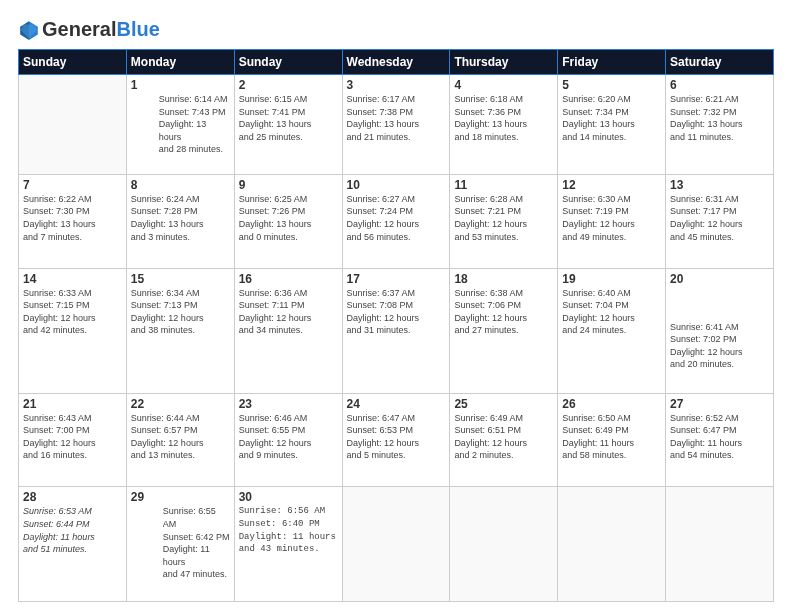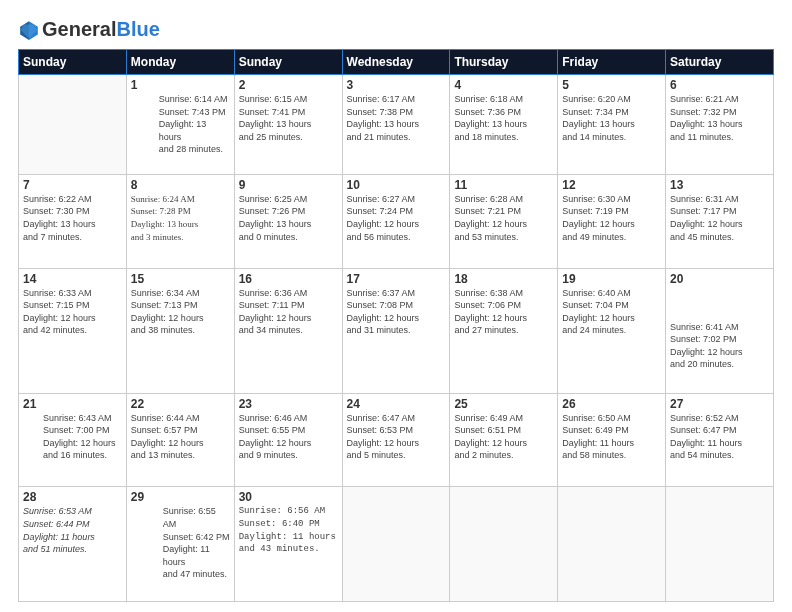--- a/index.html
+++ b/index.html
@@ -169,21 +169,21 @@
         <tr>
           <td>
             <span class="day-number">7</span>
             <div class="day-info" style="white-space: pre-line;">Sunrise: 6:22 AM
 Sunset: 7:30 PM
 Daylight: 13 hours
 and 7 minutes.</div>
           </td>
           <td>
             <span class="day-number">8</span>
-            <div class="day-info" style="white-space: pre-line; font-family: Liberation Serif, serif;">Sunrise: 6:24 AM
+            <div class="day-info" style="white-space: pre-line;">Sunrise: 6:24 AM
 Sunset: 7:28 PM
 Daylight: 13 hours
 and 3 minutes.</div>
           </td>
           <td>
             <span class="day-number">9</span>
             <div class="day-info" style="white-space: pre-line;">Sunrise: 6:25 AM
 Sunset: 7:26 PM
 Daylight: 13 hours
 and 0 minutes.</div>
@@ -264,21 +264,21 @@
             <span class="day-number">20</span>
             <div class="day-info" style="white-space: pre-line; margin-top: 35px;">Sunrise: 6:41 AM
 Sunset: 7:02 PM
 Daylight: 12 hours
 and 20 minutes.</div>
           </td>
         </tr>
         <tr>
           <td>
             <span class="day-number">21</span>
-            <div class="day-info" style="white-space: pre-line; margin-left: 20px;">Sunrise: 6:43 AM
+            <div class="day-info" style="white-space: pre-line;">Sunrise: 6:43 AM
 Sunset: 7:00 PM
 Daylight: 12 hours
 and 16 minutes.</div>
           </td>
           <td>
             <span class="day-number">22</span>
             <div class="day-info" style="white-space: pre-line;">Sunrise: 6:44 AM
 Sunset: 6:57 PM
 Daylight: 12 hours
 and 13 minutes.</div>

